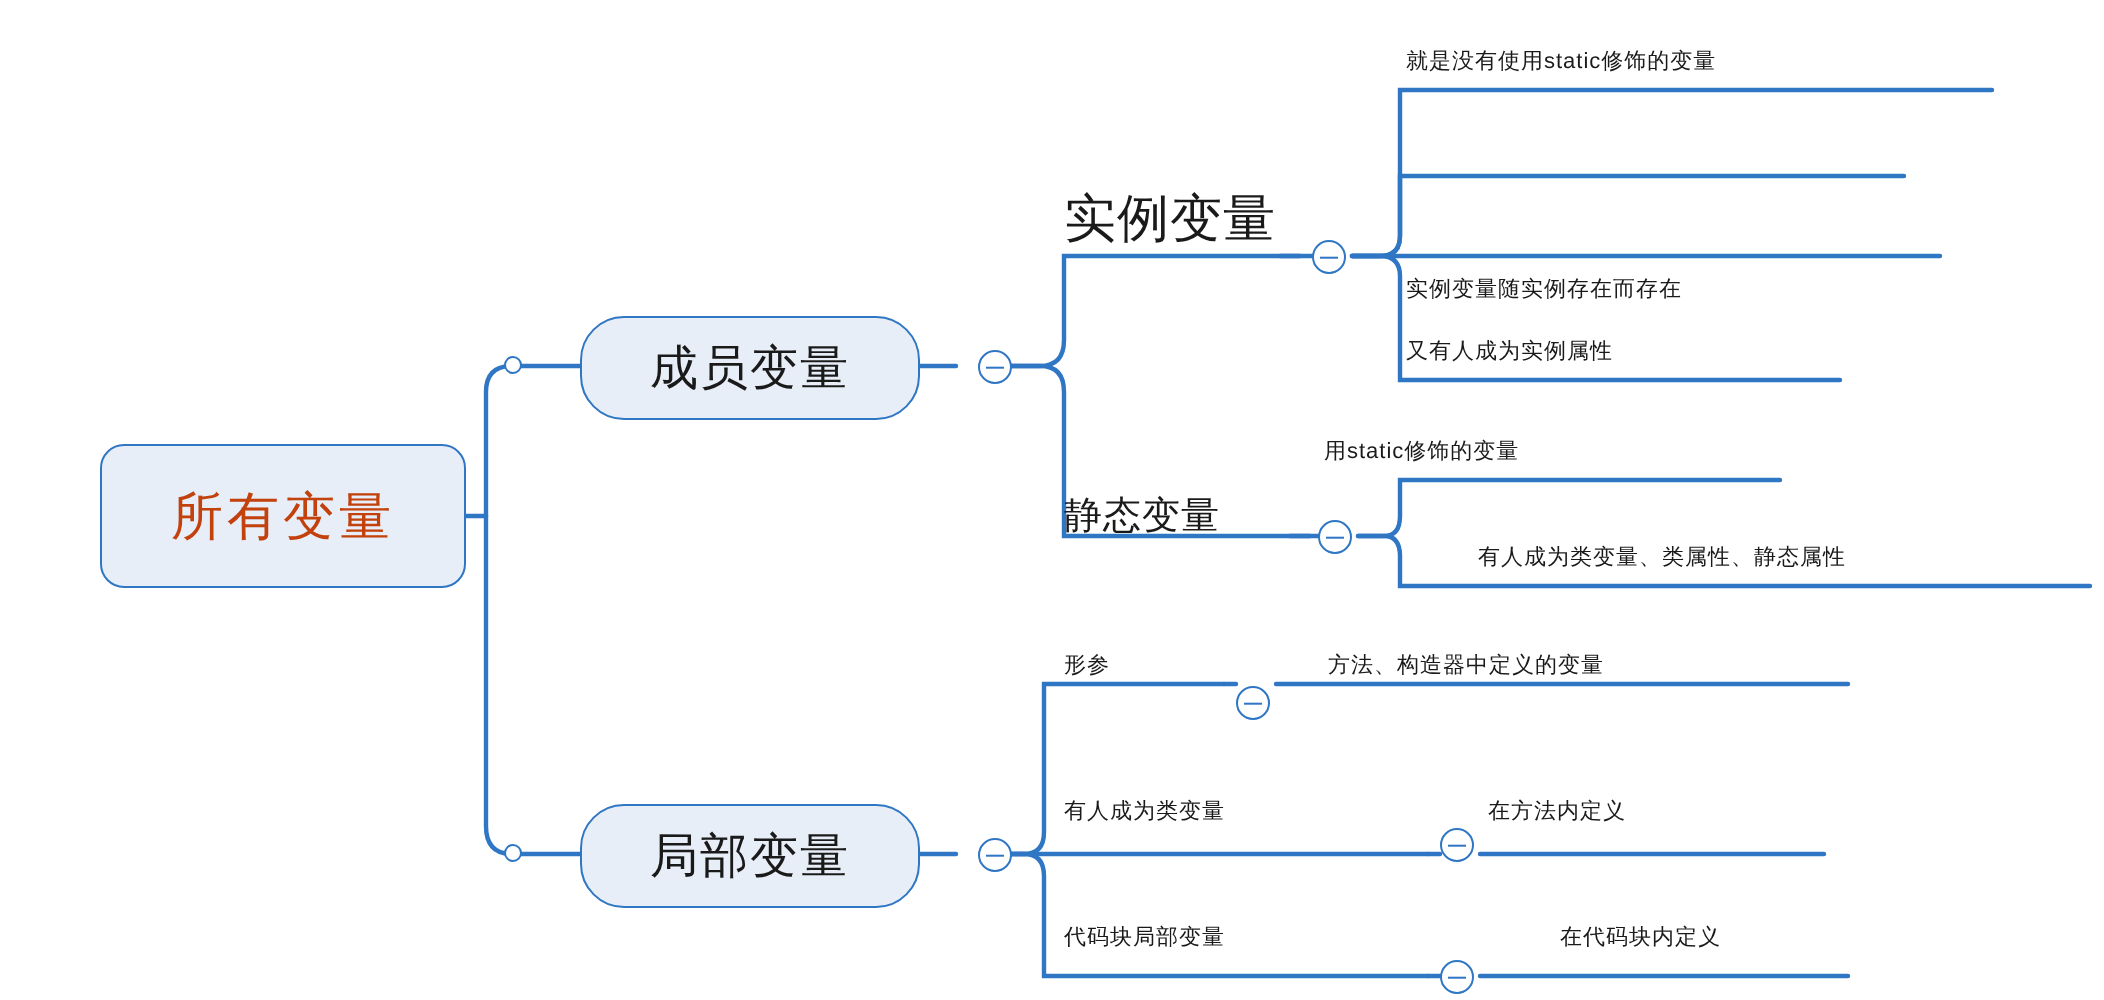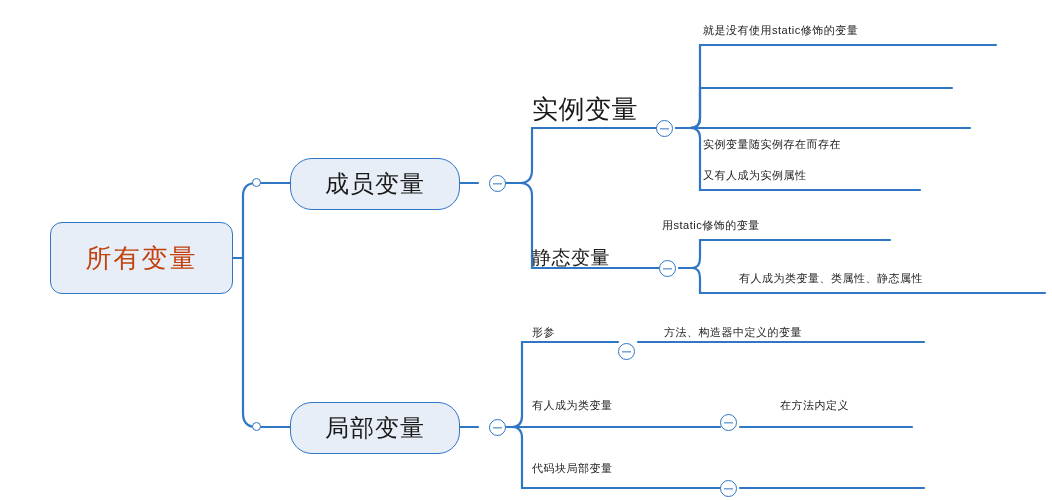--- a/index.html
+++ b/index.html
@@ -179,22 +179,25 @@
   </div>
   <div class="collapse-btn" style="left:618px; top:343px;"></div>
   <div class="node leaf-node" style="left:664px; top:320px; width:265px; height:24px;">
     <span>方法、构造器中定义的变量</span>
   </div>
 
   <div class="node leaf-node" style="left:532px; top:393px; width:180px; height:24px;">
     <span>有人成为类变量</span>
   </div>
   <div class="collapse-btn" style="left:720px; top:414px;"></div>
-  <div class="node leaf-node" style="left:780px; top:393px; width:170px; height:24px;">
+  <div class="node leaf-node" style="left:744px; top:393px; width:170px; height:24px;">
     <span>在方法内定义</span>
   </div>
 
   <div class="node leaf-node" style="left:532px; top:456px; width:190px; height:24px;font-family:Liberation Serif, serif;">
     <span>代码块局部变量</span>
   </div>
   <div class="collapse-btn" style="left:720px; top:480px;"></div>
+  <div class="node leaf-node" style="left:780px; top:456px; width:190px; height:24px;">
+    <span>在代码块内定义</span>
+  </div>
 
 </div>
 
 </body></html>

